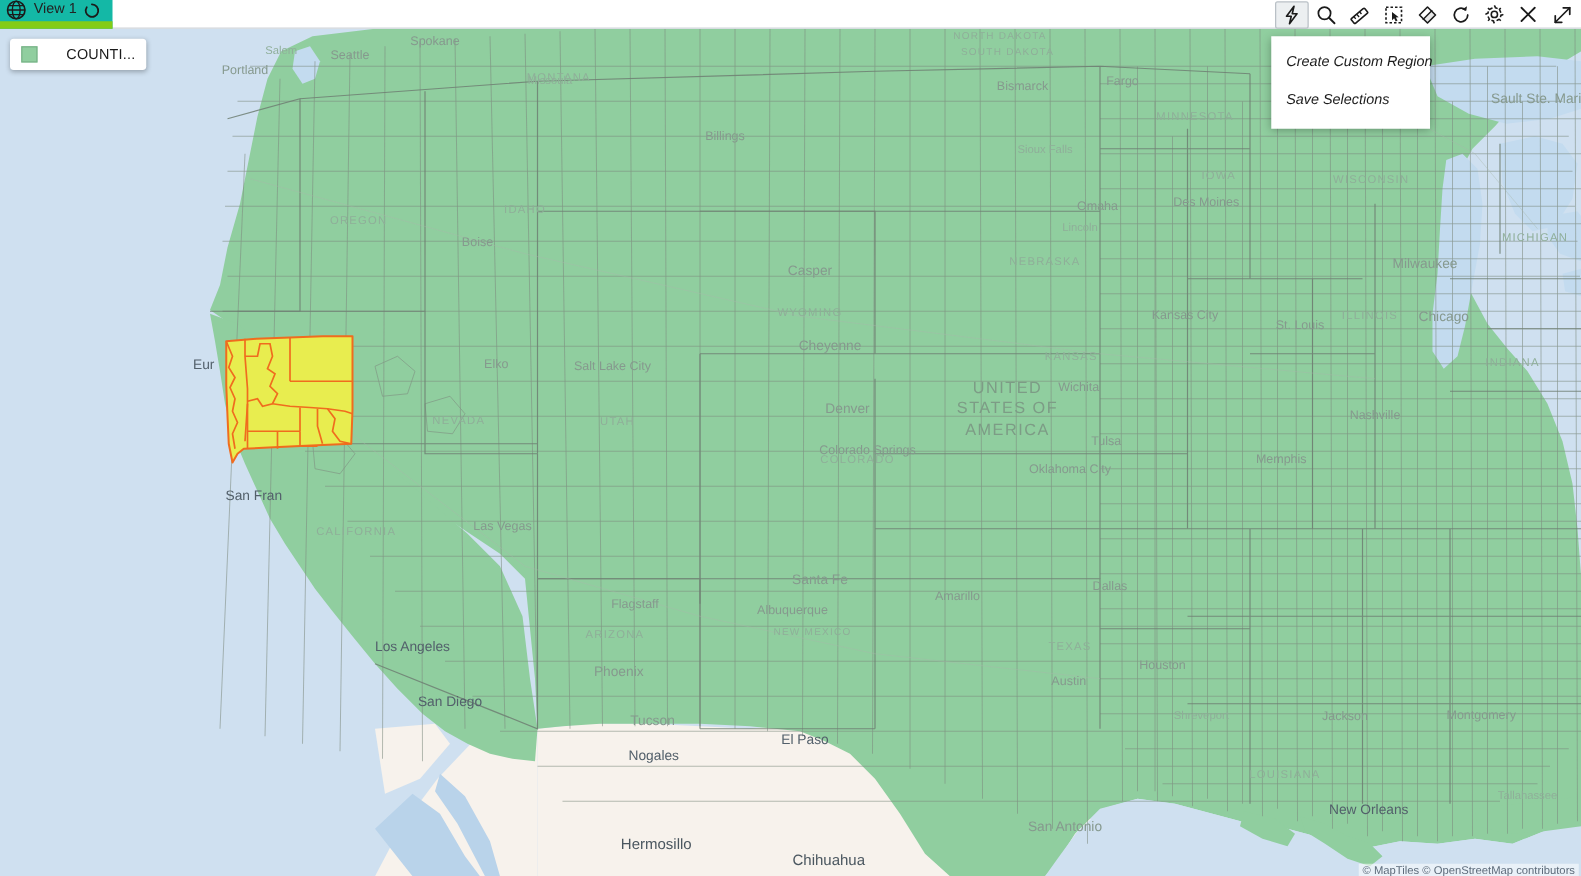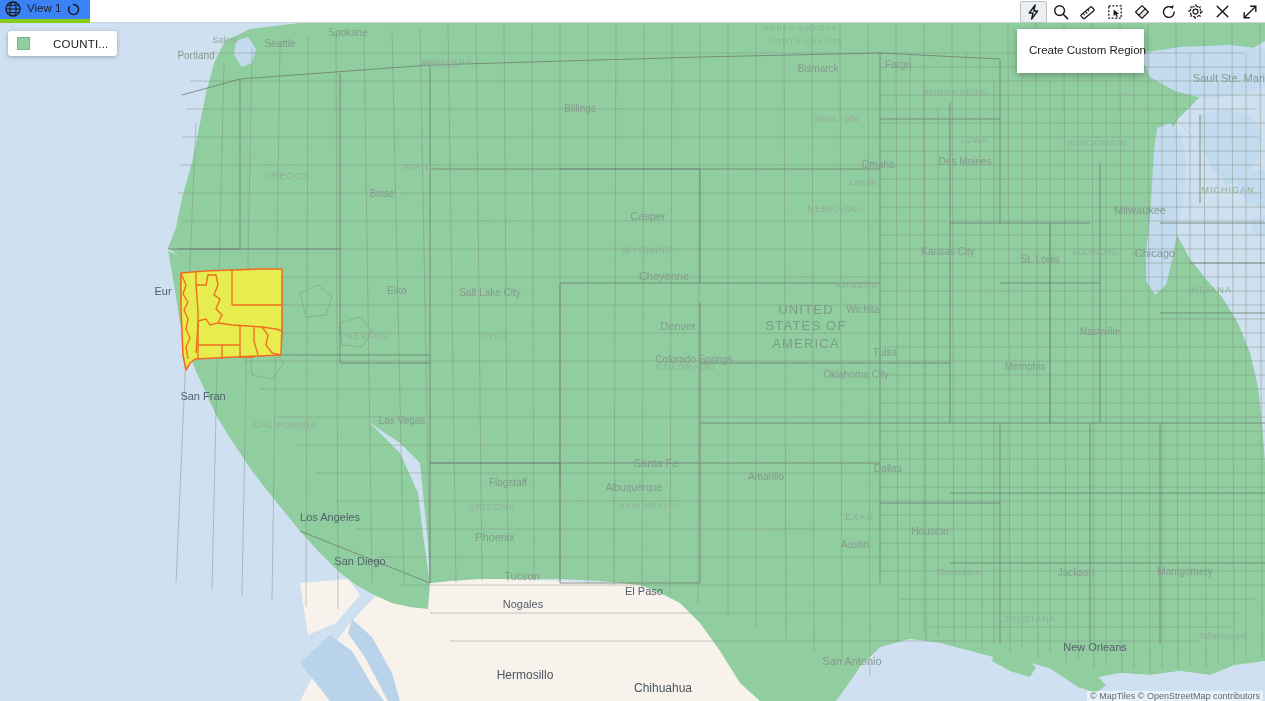--- a/index.html
+++ b/index.html
@@ -32,22 +32,22 @@
     display: flex;
     align-items: center;
   }
   .titlebar-tab {
     display: flex;
     align-items: center;
     gap: 6px;
     height: 23px;
     padding: 0 10px 0 5px;
     box-sizing: border-box;
-    border-bottom: 4px solid #84cc16;
-    background: #3b82f6;
+    border-bottom: 6px solid #84cc16;
+    background: #14b8a6;
   }
   .globe-icon { width: 16px; height: 16px; display: block; }
   .tab-label {
     font-size: 11.5px;
     color: #222;
     line-height: 1;
     white-space: nowrap;
   }
   .spinner-icon { width: 13px; height: 13px; display: block; }
 
@@ -129,20 +129,21 @@
 
   
   .menu {
     position: absolute;
     top: 29px; left: 1017px;
     width: 127px;
     background: #ffffff;
     box-shadow: 0 2px 7px rgba(0,0,0,0.3);
     padding: 6px 0 8px 0;
     z-index: 80;
+    font-style: italic;
   }
   .menu-item {
     font-size: 11.5px;
     color: #1b1b1b;
     padding: 9px 0 9px 12px;
     white-space: nowrap;
     cursor: pointer;
   }
   .menu-item.disabled {
     color: #b0b4b8;
@@ -546,15 +547,16 @@
     <div class="attribution">© MapTiles  © OpenStreetMap contributors</div>
   </div>
 
   <div class="legend">
     <span class="legend-swatch"></span>
     <span class="legend-label">COUNTI...</span>
   </div>
 
   <div class="menu">
     <div class="menu-item">Create Custom Region</div>
+    <div class="menu-item">Save Selections</div>
   </div>
 
 </div>
 
 </body></html>

